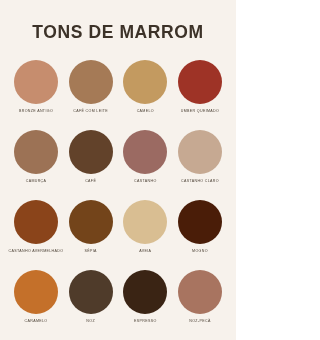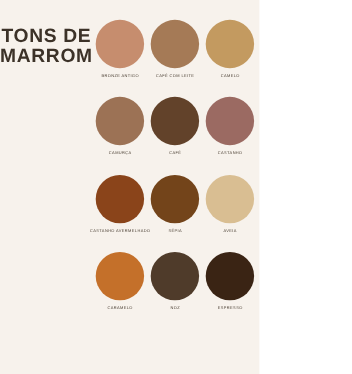--- a/index.html
+++ b/index.html
@@ -12,22 +12,22 @@
     overflow: hidden;
     font-family: "Liberation Sans", sans-serif;
   }
   #poster {
     position: relative;
     width: 236px;
     height: 340px;
     background: #F7F2EC;
     box-sizing: border-box;
     display: flex;
-    flex-direction: row;
-    align-items: flex-start;
+    flex-direction: column;
+    align-items: center;
   }
   #poster-title {
     margin-top: 24px;
     margin-bottom: 0;
     font-size: 17.5px;
     font-weight: bold;
     letter-spacing: 0.6px;
     color: #3C3228;
     text-align: center;
     line-height: 1;

